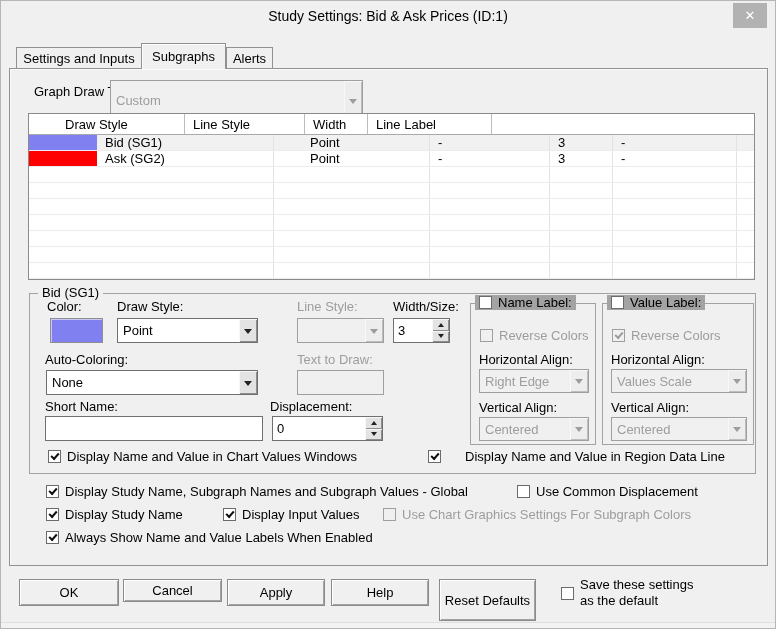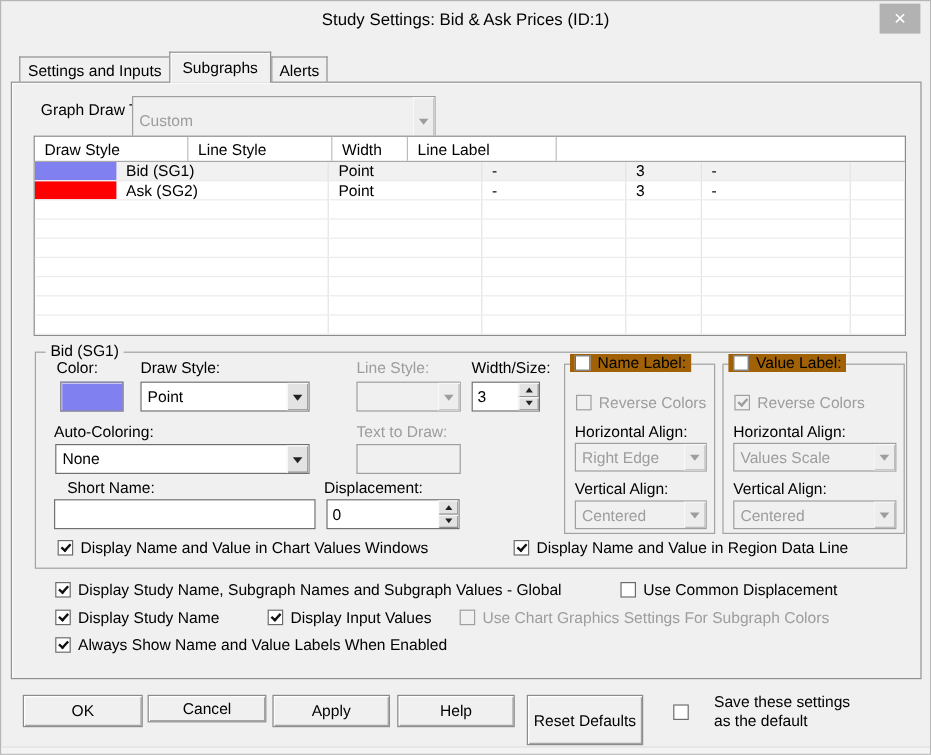--- a/index.html
+++ b/index.html
@@ -46,39 +46,39 @@
   .cb .box{width:13px;height:13px;box-sizing:border-box;background:#fff;border:1px solid #6b6b6b;
            margin:1px 6px 0 0;position:relative;flex:none;}
   .cb.checked .box::after{content:"";position:absolute;left:2px;top:2px;width:6px;height:3px;
            border-left:2px solid #111;border-bottom:2px solid #111;transform:rotate(-48deg);}
   .cb.disabled{color:#9d9d9d;}
   .cb.disabled .box{border-color:#9f9f9f;background:#f0f0f0;}
   .cb.disabled.checked .box::after{border-color:#9d9d9d;}
 
   .groupbox{position:absolute;box-sizing:border-box;border:1px solid #a2a2a2;}
   .legend{position:absolute;top:-9px;left:8px;background:#f0f0f0;padding:0 4px;white-space:nowrap;}
-  .legend-cb{background:#a16207;padding:0 4px;}
+  .legend-cb{background:#a3a3a3;padding:0 4px;}
 
   .btn{position:absolute;box-sizing:border-box;background:#f0f0f0;border:1px solid #8b8b8b;
        box-shadow:inset 1px 1px 0 #fff,inset -1px -1px 0 #a3a3a3;
        display:flex;align-items:center;justify-content:center;cursor:default;}
   .colorbtn{position:absolute;box-sizing:border-box;border:1px solid #8f8f8f;
             box-shadow:inset 1px 1px 0 rgba(255,255,255,.55);}
 
   .sgtable{position:absolute;left:27px;top:112px;width:727px;height:167px;background:#fff;
            border:1px solid #8b8b8b;box-sizing:border-box;display:flex;flex-direction:column;}
   .thead{display:flex;height:20px;flex:none;border-bottom:1px solid #a9a9a9;}
   .th{display:flex;align-items:center;padding-left:8px;box-sizing:border-box;border-right:1px solid #bcbcbc;
       overflow:hidden;white-space:nowrap;}
   .tbody{flex:1;display:flex;flex-direction:column;}
   .trow{flex:1;display:flex;border-bottom:1px solid #ececec;}
   .trow.selected{background:#f1f1f1;}
   .td{box-sizing:border-box;border-right:1px solid #e3e3e3;display:flex;align-items:center;
       padding-left:8px;overflow:hidden;white-space:nowrap;}
-  .c1{width:245px;}.c2{width:128px;}.c3{width:120px;}.c4{width:63px;}.c5{width:124px;}
+  .c1{width:245px;}.c2{width:128px;margin-left:28px;}.c3{width:120px;}.c4{width:63px;}.c5{width:124px;}
   .c6{flex:1;border-right:none !important;}
   .td.c1{padding-left:0;}
   .swatch{width:68px;height:100%;flex:none;}
   .rowname{margin-left:8px;}
 
   .bottom-strip{position:absolute;left:0;top:621px;width:100%;height:7px;background:#f3f3f3;border-top:1px solid #dedede;}
   .twoline{display:flex;flex-direction:column;line-height:16px;}
 </style>
 </head>
 <body>
@@ -235,42 +235,42 @@
     <span class="lbl" style="left:15px;top:58px;">Auto-Coloring:</span>
     <span class="lbl disabled" style="left:267px;top:58px;">Text to Draw:</span>
 
     <div class="combo" style="left:16px;top:76px;width:212px;height:25px;">
       <span class="combo-text">None</span>
       <span class="combo-arrow"></span>
     </div>
 
     <input class="tinput disabled" style="left: 267px; top: 76px; width: 87px; height: 25px; position: absolute;" disabled="" value="">
 
-    <span class="lbl" style="left:26px;top:105px;">Short Name:</span>
+    <span class="lbl" style="left:15px;top:105px;">Short Name:</span>
     <span class="lbl" style="left:240px;top:105px;">Displacement:</span>
 
     <input class="tinput" style="left: 15px; top: 122px; width: 218px; height: 25px; position: absolute;" value="">
 
     <div class="spinner" style="left:242px;top:122px;width:111px;height:25px;">
       <span class="spin-val">0</span>
       <span class="spin-btns">
         <span class="spin-b">
             <i class="tri-up"></i>
           </span>
         <span class="spin-b">
             <i class="tri-down"></i>
           </span>
       </span>
     </div>
 
     <label class="cb checked" style="left:18px;top:155px;">
       <span class="box"></span>
       <span>Display Name and Value in Chart Values Windows</span>
     </label>
-    <label class="cb checked" style="left:398px;top:155px;">
+    <label class="cb checked" style="left:398px;top:155px;gap:18px;">
       <span class="box"></span>
       <span>Display Name and Value in Region Data Line</span>
     </label>
 
     <div class="groupbox" style="left:440px;top:9px;width:126px;height:142px;">
       <label class="cb legend-cb" style="left:4px;top:-9px;">
         <span class="box"></span>
         <span>Name Label:</span>
       </label>
       <label class="cb disabled" style="left:9px;top:24px;">
@@ -345,21 +345,21 @@
   <div class="btn" style="left:226px;top:578px;width:98px;height:27px;">
     <span>Apply</span>
   </div>
   <div class="btn" style="left:330px;top:578px;width:98px;height:27px;">
     <span>Help</span>
   </div>
   <div class="btn" style="left:438px;top:578px;width:97px;height:42px;">
     <span>Reset Defaults</span>
   </div>
 
-  <label class="cb" style="left:560px;top:575px;height:34px;align-items:center;gap:15px;">
+  <label class="cb" style="left:560px;top:575px;height:34px;align-items:center;">
     <span class="box" style="margin-top:0;"></span>
     <span class="twoline">
       <span>Save these settings</span>
       <span>as the default</span>
     </span>
   </label>
 
   <div class="bottom-strip"></div>
 </div>
 

